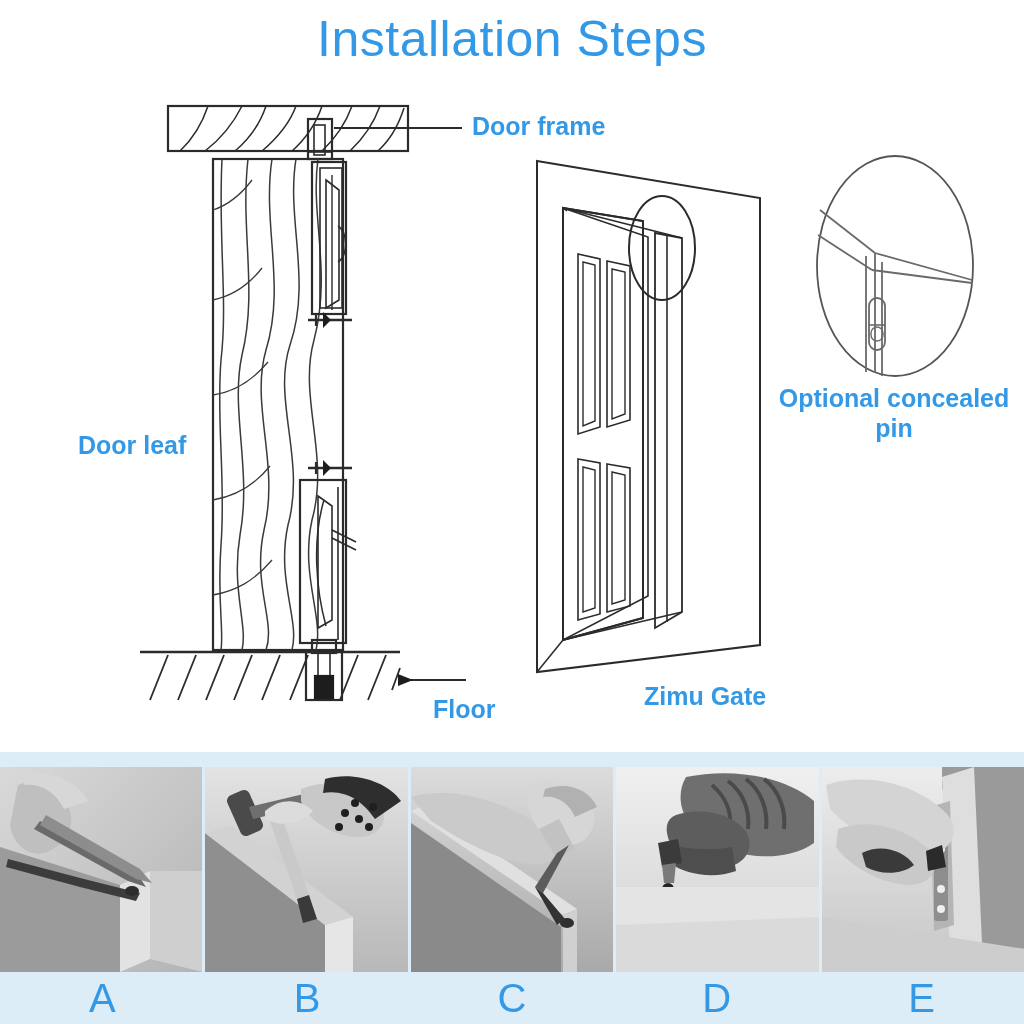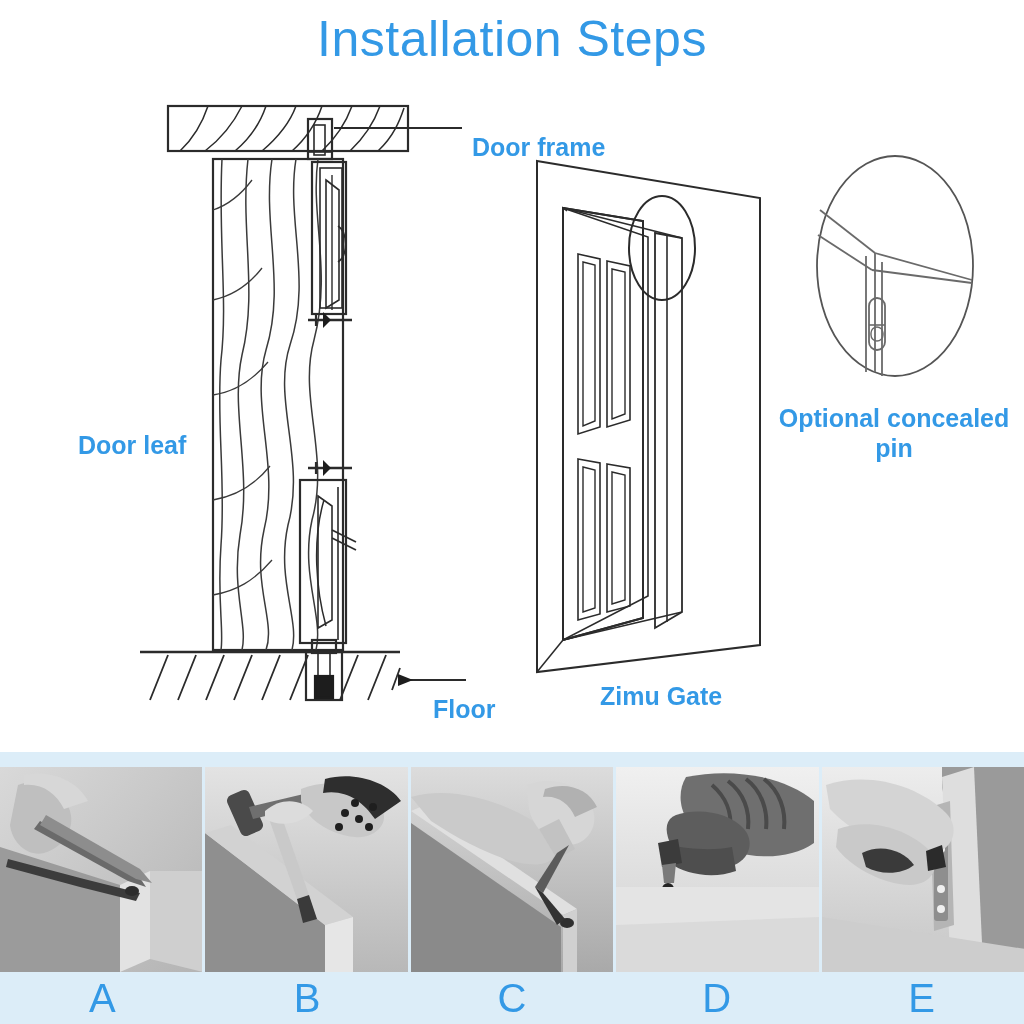--- a/index.html
+++ b/index.html
@@ -40,26 +40,26 @@
   .lbl {
     position: absolute;
     color: #3399e6;
     font-size: 25px;
     font-weight: 700;
     line-height: 1.18;
     white-space: pre;
   }
   .lbl.center { text-align: center; white-space: normal; }
 
-  #label-door-frame { left: 472px; top: 112px; margin-top: 21px; }
+  #label-door-frame { left: 472px; top: 112px; }
   #label-door-leaf  { left: 78px;  top: 383px; margin-top: 48px; }
   #label-floor      { left: 406px; top: 695px; margin-left: 27px; }
-  #label-zimu-gate  { left: 600px; top: 682px; }
+  #label-zimu-gate  { left: 644px; top: 682px; }
   #label-optional-pin {
-    left: 776px; top: 404px; width: 236px;
+    left: 776px; top: 384px; width: 236px;
     text-align: center; white-space: normal;
   }
 
   
   .diagram {
     position: absolute;
     left: 0; top: 0;
     width: 1024px;
     height: 755px;
   }

